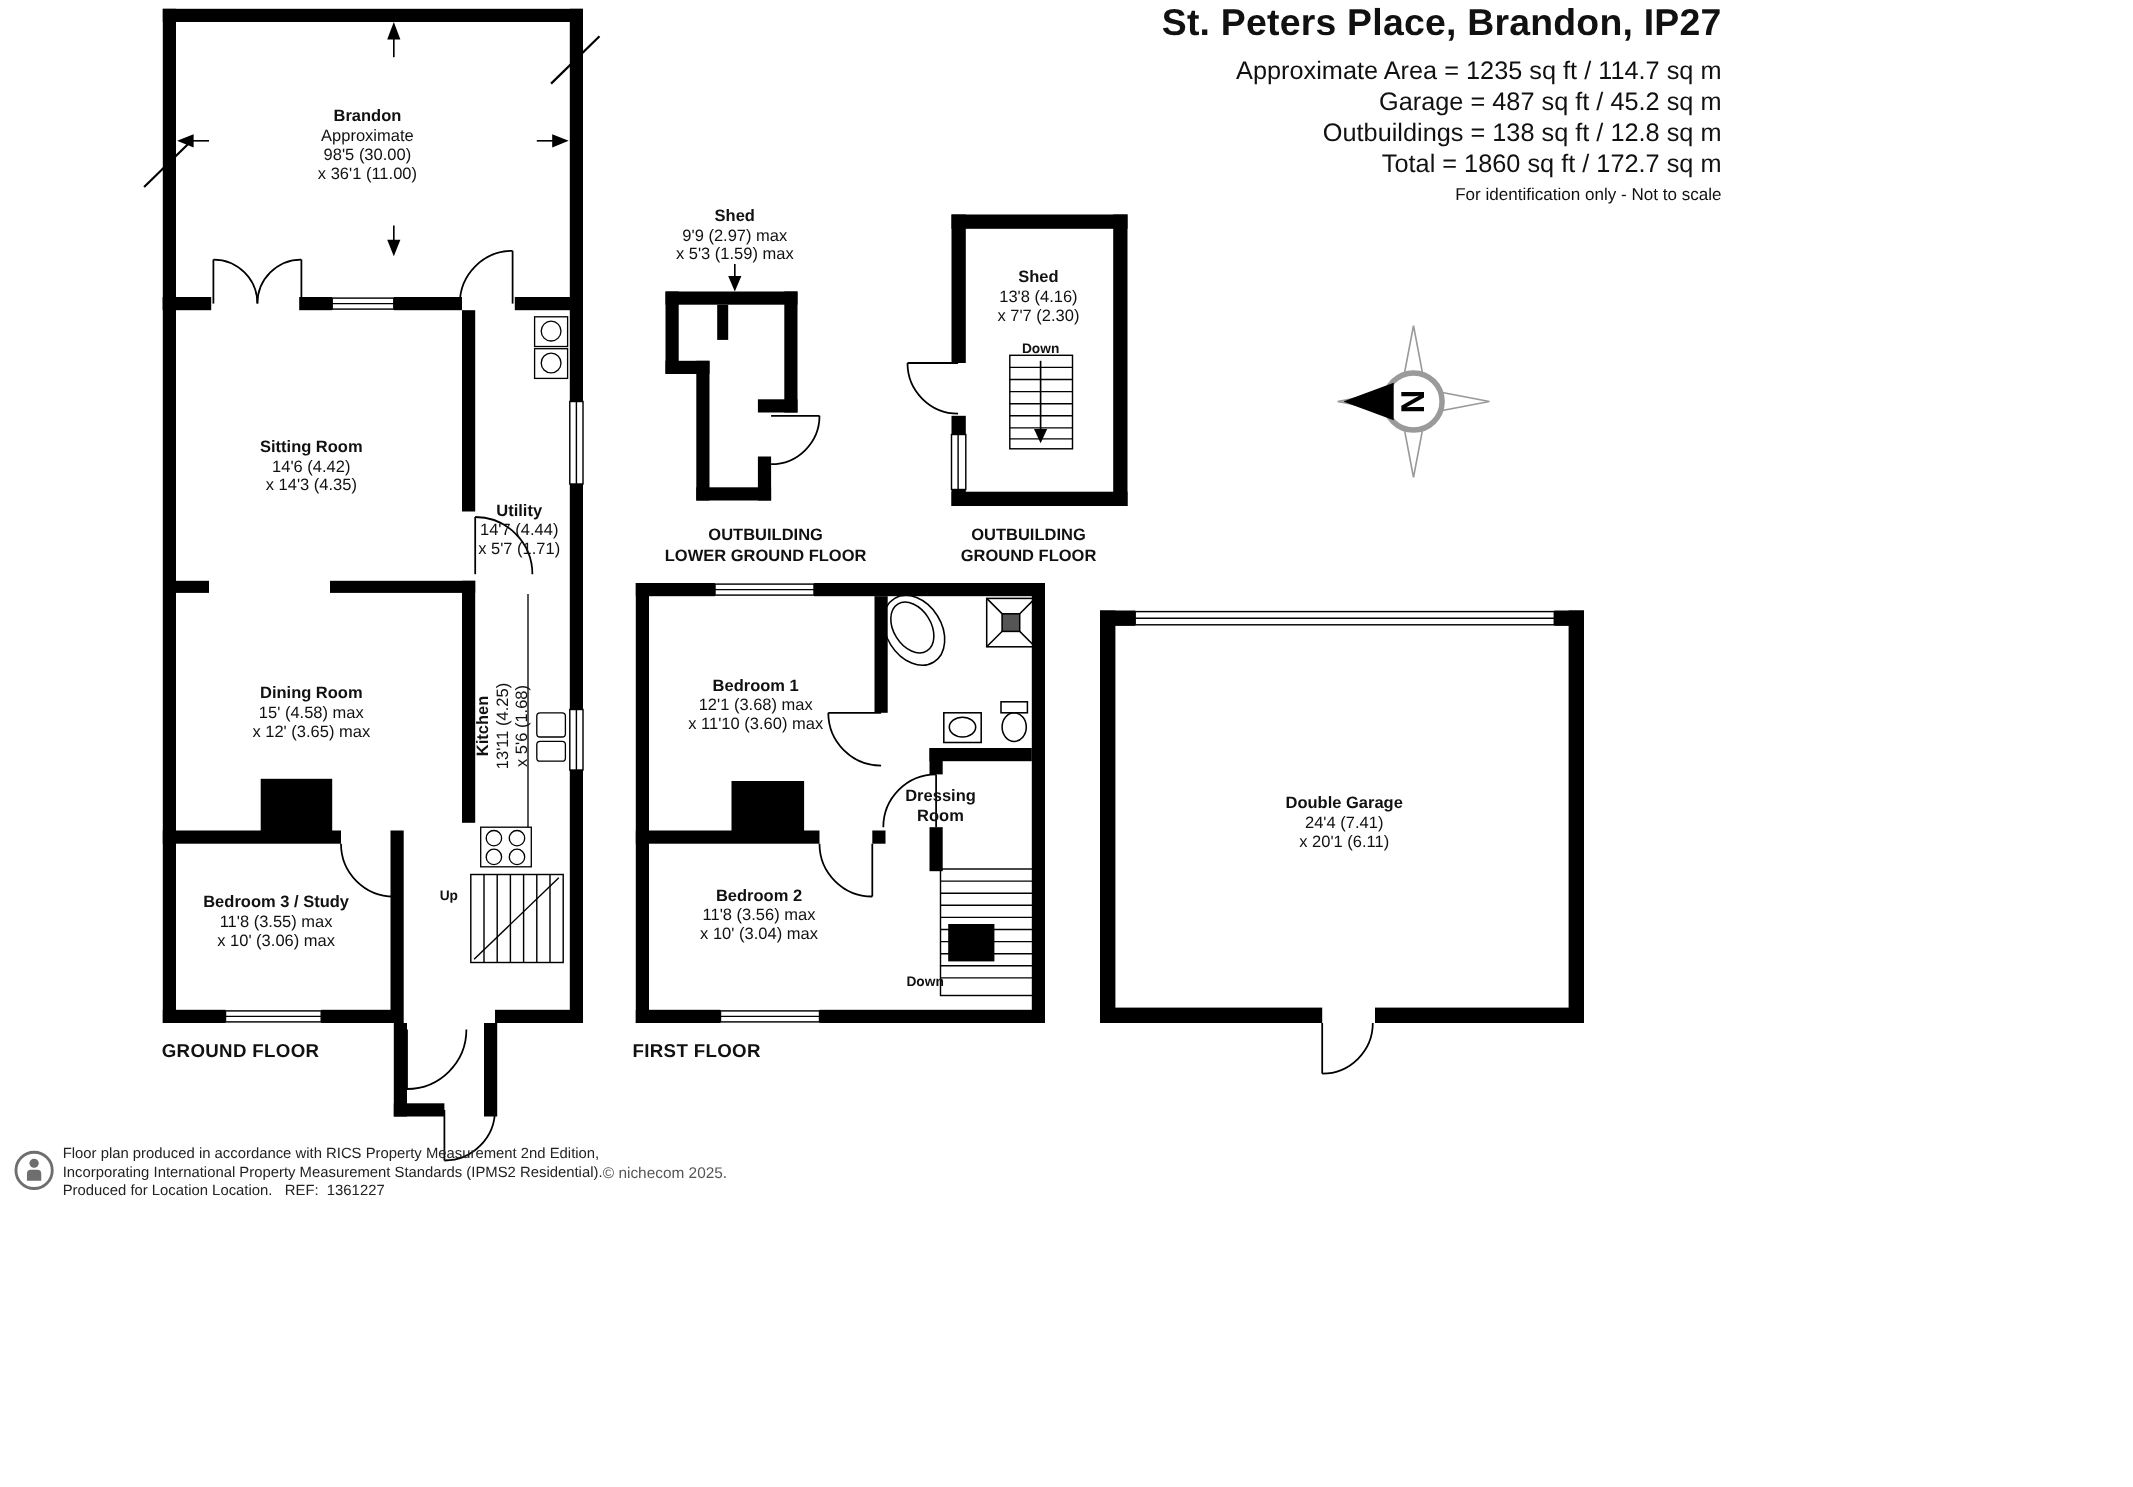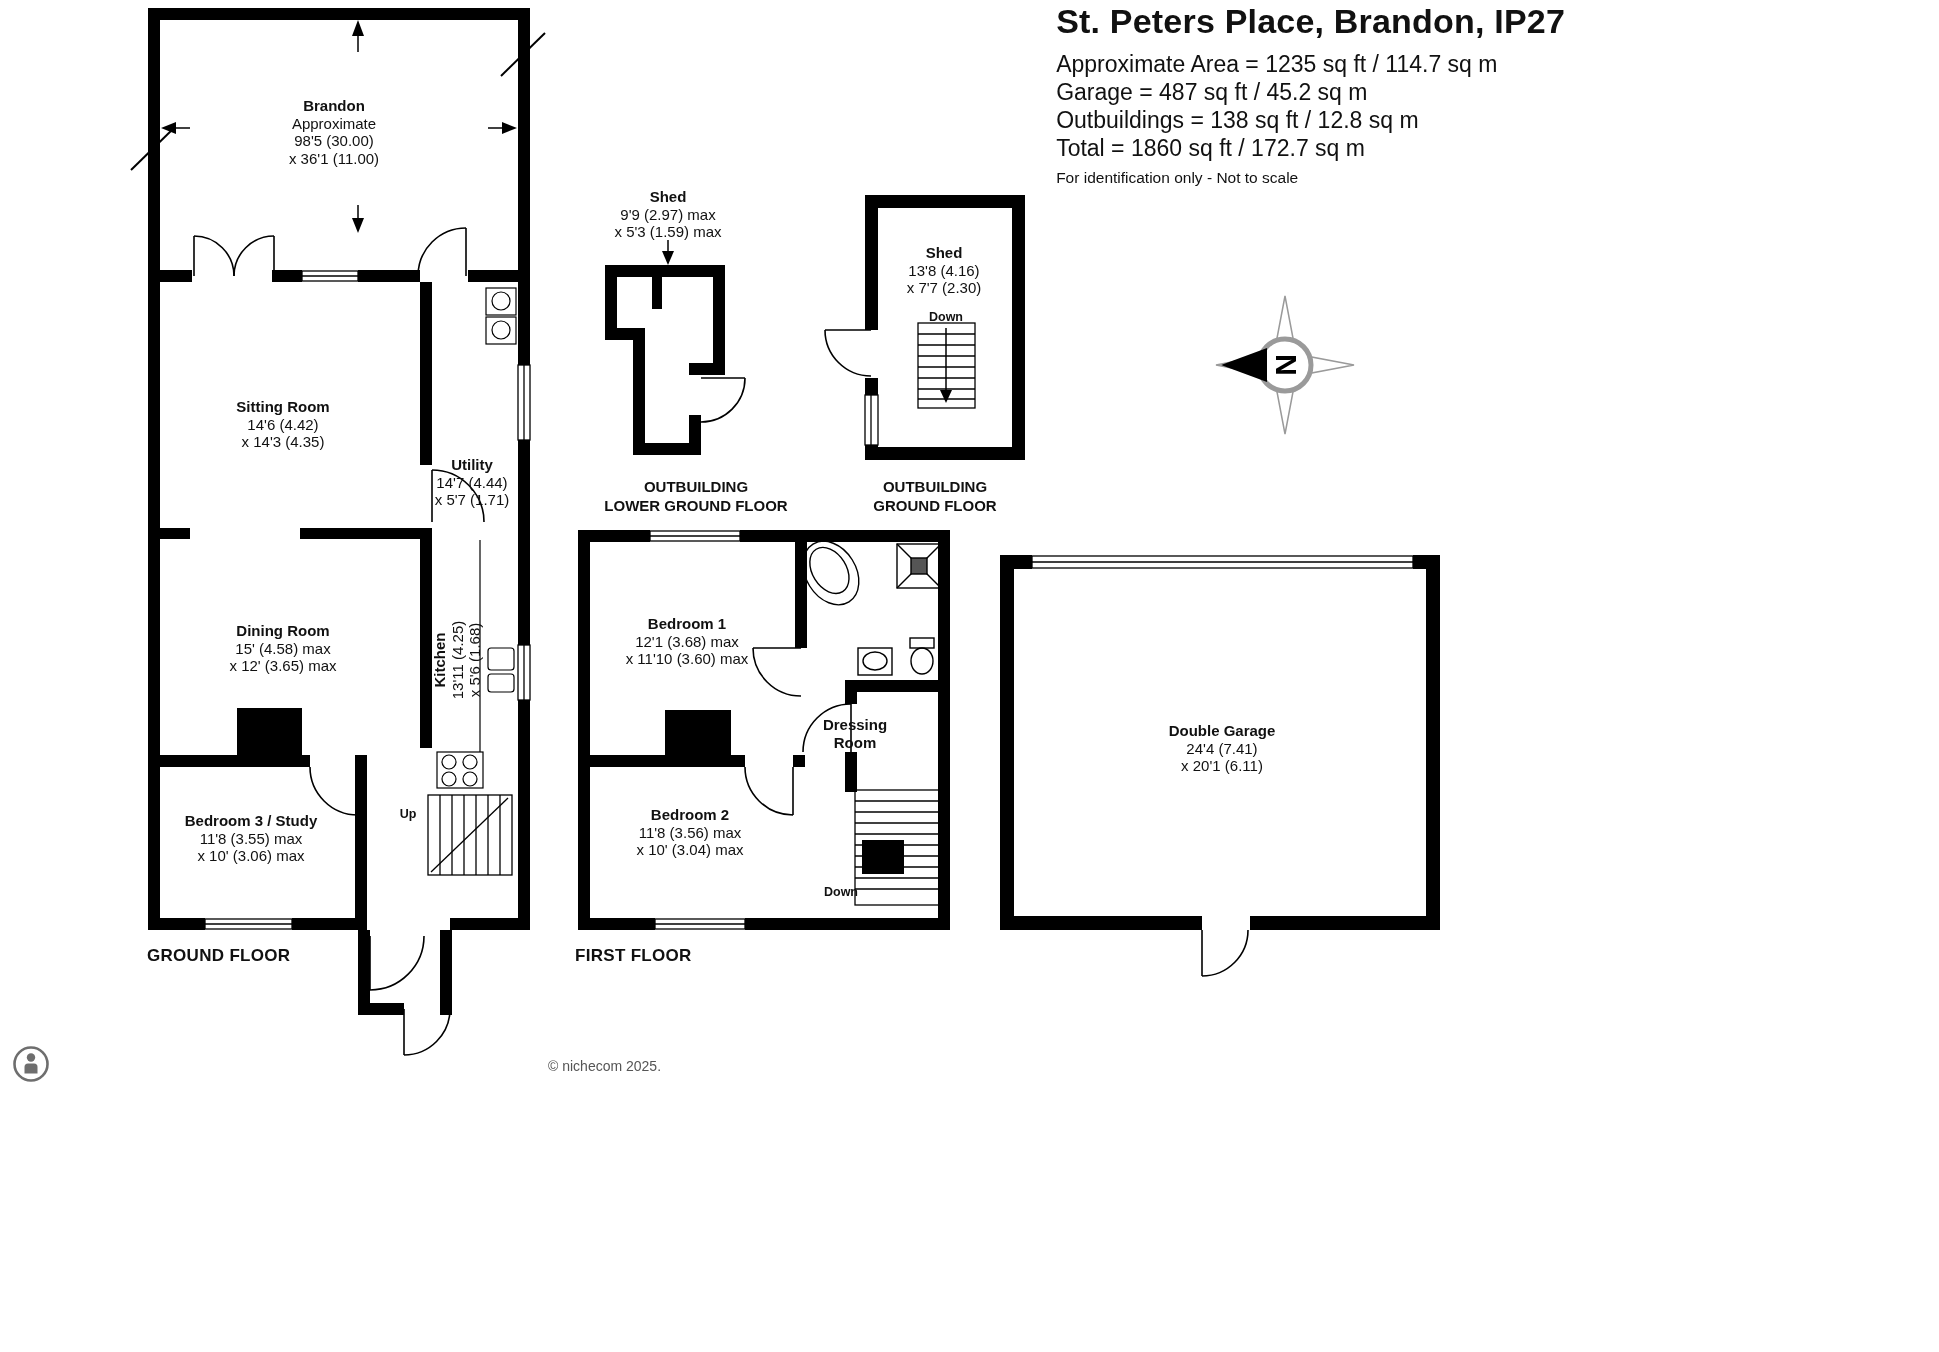--- a/index.html
+++ b/index.html
@@ -11,21 +11,21 @@
   .room-label { position:absolute; transform:translate(-50%,-50%); text-align:center;
                 font-size:15px; line-height:17.5px; color:#111; white-space:nowrap; }
   .room-label .rn { font-weight:700; }
   .room-label.rot { transform:translate(-50%,-50%) rotate(-90deg); }
 
   .small-label { position:absolute; transform:translate(-50%,-50%); font-size:12.5px; font-weight:700; color:#111; white-space:nowrap; }
   .floor-label { position:absolute; font-size:17px; font-weight:700; letter-spacing:.3px; color:#111; white-space:nowrap; }
   .ob-label { position:absolute; transform:translate(-50%,-50%); text-align:center;
               font-size:15px; font-weight:700; line-height:19px; color:#111; white-space:nowrap; }
 
-  .header { position:absolute; top:2px; right:374px; text-align:left; color:#111; }
+  .header { position:absolute; top:2px; right:374px; text-align:right; color:#111; }
   .header .title { font-size:34px; font-weight:700; letter-spacing:.2px; }
   .header .area-lines { margin-top:9px; }
   .header .area-line { font-size:23px; line-height:28px; }
   .header .disclaimer { font-size:15.5px; margin-top:7px; font-weight:400; }
 
   .footer-text { position:absolute; left:57px; top:1041px; font-size:13.5px; line-height:16.5px; color:#222; }
   .footer-text div { white-space:pre; }
   .copyright { position:absolute; left:548px; top:1058px; font-size:14px; color:#555; white-space:pre; }
 </style>
 </head>
@@ -379,15 +379,20 @@
 
   <div class="ob-label" style="left:696px; top:496px">
     <div>OUTBUILDING</div>
     <div>LOWER GROUND FLOOR</div>
   </div>
   <div class="ob-label" style="left:935px; top:496px">
     <div>OUTBUILDING</div>
     <div>GROUND FLOOR</div>
   </div>
 
+  <div class="footer-text">
+    <div>Floor plan produced in accordance with RICS Property Measurement 2nd Edition,</div>
+    <div>Incorporating International Property Measurement Standards (IPMS2 Residential).</div>
+    <div>Produced for Location Location.   REF:  1361227</div>
+  </div>
   <div class="copyright">© nichecom 2025.</div>
 
 </div>
 
 </body></html>

